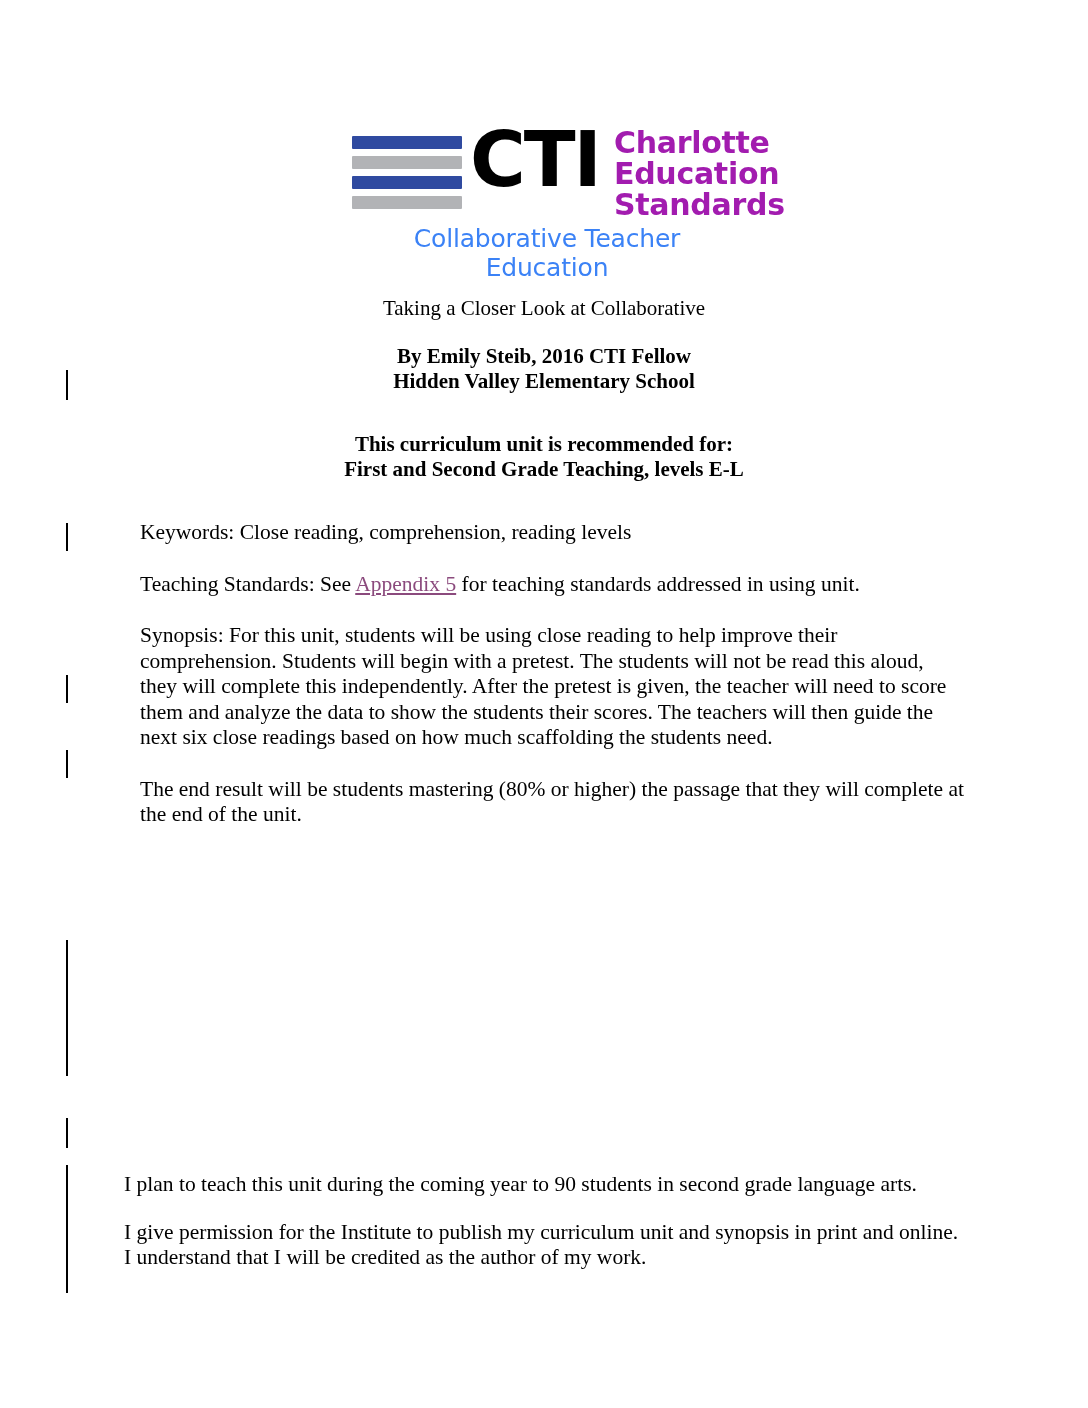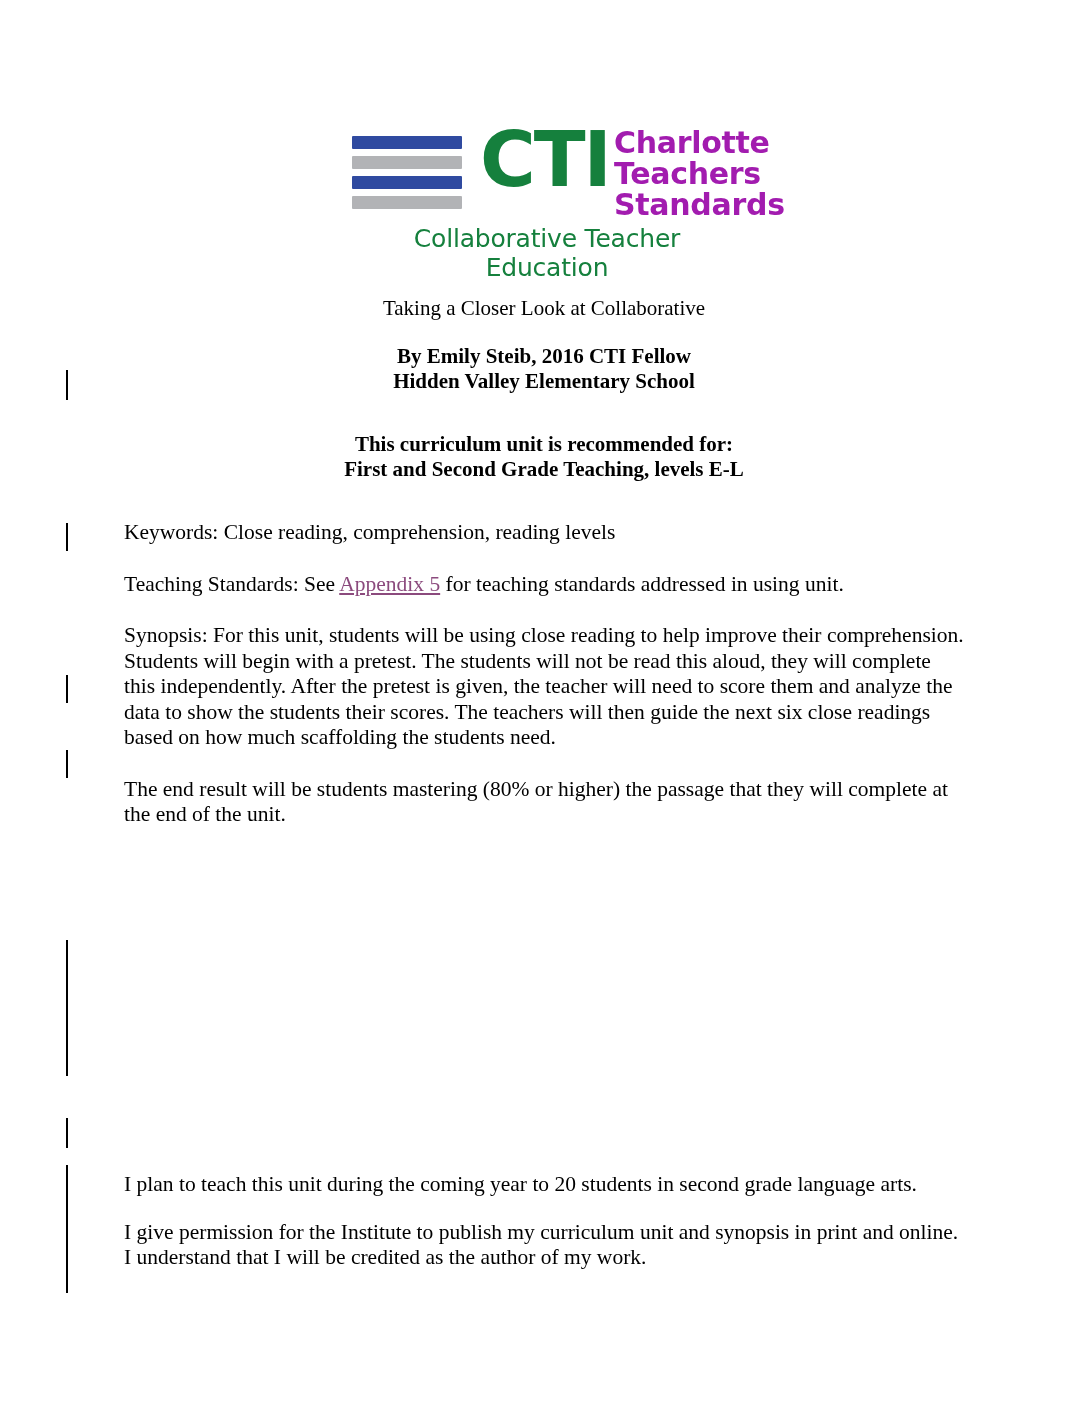--- a/index.html
+++ b/index.html
@@ -34,27 +34,27 @@
   .logo-bars .bar {
     height: 13px;
     margin-bottom: 7px;
     border-radius: 1px;
   }
   .logo-bars .bar.blue { background: #2f4aa0; }
   .logo-bars .bar.gray { background: #b2b3b6; }
 
   .logo-cti {
     position: absolute;
-    left: 128px;
+    left: 118px;
     top: -6px;
     font-family: "DejaVu Sans", sans-serif;
     font-weight: bold;
     font-size: 76px;
     letter-spacing: -2px;
-    color: #15803d;
+    color: #000000;
     line-height: 1;
   }
   .logo-words {
     position: absolute;
     left: 262px;
     top: 0px;
     font-family: "DejaVu Sans", sans-serif;
     color: #a21caf;
     line-height: 1.03;
   }
@@ -64,21 +64,21 @@
     letter-spacing: -0.3px;
   }
   .logo-tagline {
     position: absolute;
     left: 0px;
     top: 96px;
     width: 390px;
     text-align: center;
     font-family: "DejaVu Sans", sans-serif;
     font-size: 25px;
-    color: #15803d;
+    color: #3b82f6;
     letter-spacing: -0.2px;
   }
 
   
   .title-block {
     position: absolute;
     left: 124px;
     top: 296px;
     width: 840px;
     text-align: center;
@@ -96,21 +96,21 @@
   
   .body-block {
     position: absolute;
     left: 124px;
     top: 520px;
     width: 842px;
     font-size: 21.5px;
     line-height: 25.5px;
     text-align: left;
   }
-  .body-block p { margin: 0 0 26px 0; }
+  .body-block p { margin: 0 0 26px 16px; }
   .link {
     color: #8b4a7d;
     text-decoration: underline;
   }
 
   .lower-block {
     position: absolute;
     left: 124px;
     top: 1172px;
     width: 842px;
@@ -134,21 +134,21 @@
   <div class="logo-block">
     <div class="logo-bars">
       <div class="bar blue"></div>
       <div class="bar gray"></div>
       <div class="bar blue"></div>
       <div class="bar gray"></div>
     </div>
     <div class="logo-cti">CTI</div>
     <div class="logo-words">
       <div>Charlotte</div>
-      <div>Teachers</div>
+      <div>Education</div>
       <div>Standards</div>
     </div>
     <div class="logo-tagline">Collaborative Teacher Education</div>
   </div>
 
   <div class="title-block">
     <div class="unit-title">Taking a Closer Look at Collaborative</div>
     <div class="author">By Emily Steib, 2016 CTI Fellow</div>
     <div class="school">Hidden Valley Elementary School</div>
     <div class="rec1">This curriculum unit is recommended for:</div>
@@ -156,21 +156,21 @@
   </div>
 
   <div class="body-block">
     <p>Keywords:  Close reading, comprehension, reading levels</p>
     <p><span>Teaching Standards: See </span><a class="link" href="#">Appendix 5</a><span> for teaching standards addressed in using unit.</span></p>
     <p>Synopsis:  For this unit, students will be using close reading to help improve their comprehension.  Students will begin with a pretest.  The students will not be read this aloud, they will complete this independently.  After the pretest is given, the teacher will need to score them and analyze the data to show the students their scores.  The teachers will then guide the next six close readings based on how much scaffolding the students need.</p>
     <p>The end result will be students mastering (80% or higher) the passage that they will complete at the end of the unit.</p>
   </div>
 
   <div class="lower-block">
-    <p>I plan to teach this unit during the coming year to 20 students in second grade language arts.</p>
+    <p>I plan to teach this unit during the coming year to 90 students in second grade language arts.</p>
     <p>I give permission for the Institute to publish my curriculum unit and synopsis in print and online. I understand that I will be credited as the author of my work.</p>
   </div>
 
   <div class="change-bar" style="left:66px; top:370px; height:30px;"></div>
   <div class="change-bar" style="left:66px; top:523px; height:28px;"></div>
   <div class="change-bar" style="left:66px; top:675px; height:28px;"></div>
   <div class="change-bar" style="left:66px; top:750px; height:28px;"></div>
   <div class="change-bar" style="left:66px; top:940px; height:136px;"></div>
   <div class="change-bar" style="left:66px; top:1118px; height:30px;"></div>
   <div class="change-bar" style="left:66px; top:1165px; height:128px;"></div>

